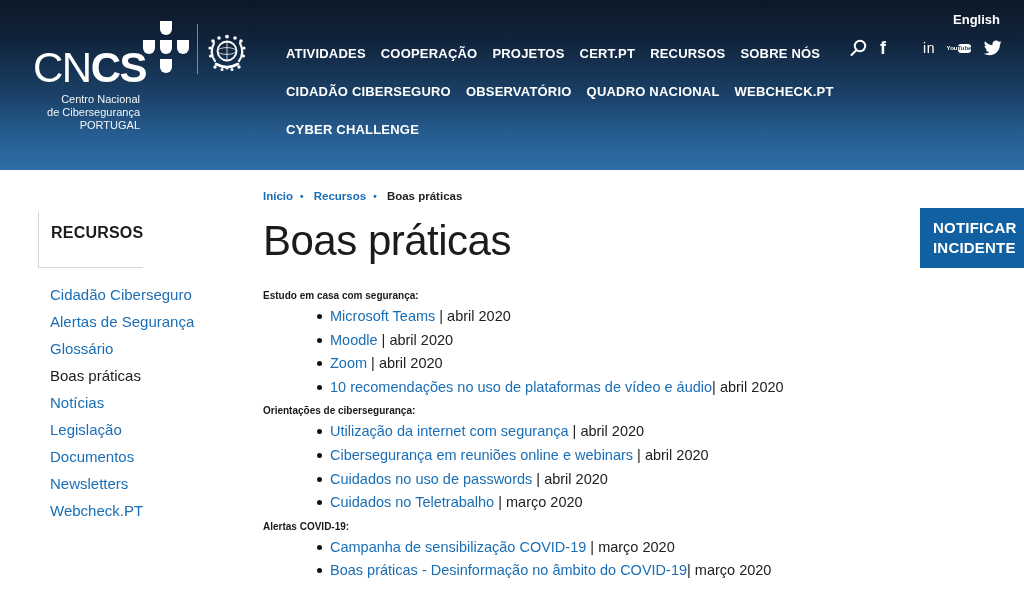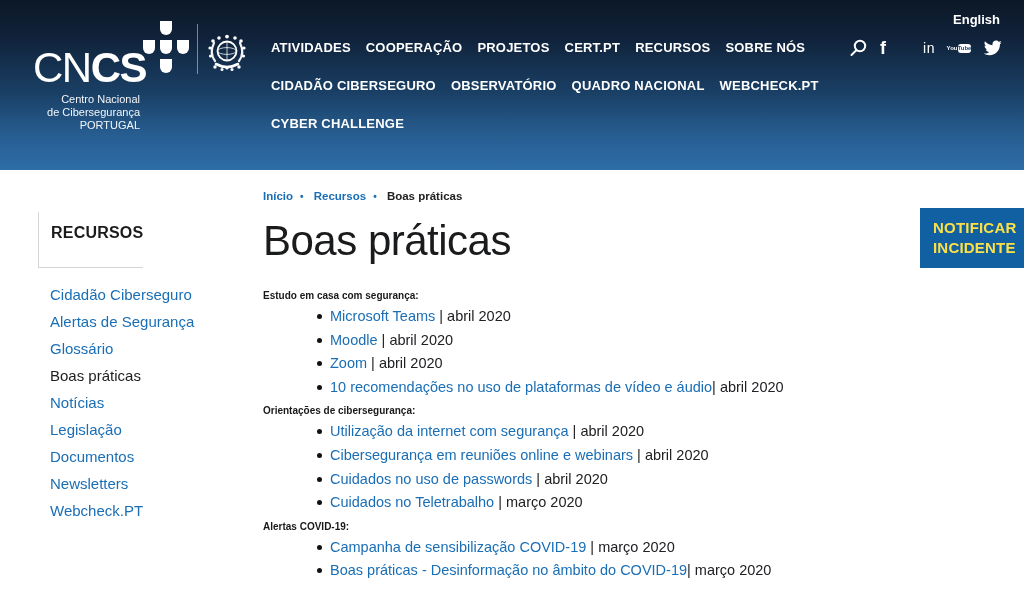--- a/index.html
+++ b/index.html
@@ -23,37 +23,37 @@
   .brand-text .cn { font-weight:400; }
   .brand-text .cs { font-weight:700; }
   .brand-sub { position:absolute; left:0; top:45px; width:122px; text-align:right; color:#fff; font-size:11px; line-height:13px; opacity:.95; }
   .quinas { position:absolute; left:143px; top:21px; width:46px; height:54px; }
   .shield { position:absolute; width:12px; height:14px; background:#fff; border-radius:0 0 7px 7px; }
   .sh-t { left:17px; top:0; } .sh-l { left:0; top:19px; } .sh-c { left:17px; top:19px; }
   .sh-r { left:34px; top:19px; } .sh-b { left:17px; top:38px; }
   .vdiv { position:absolute; left:197px; top:24px; width:1px; height:50px; background:rgba(255,255,255,.45); }
   .coat { position:absolute; left:205px; top:34px; width:44px; height:42px; }
 
-  .nav-row { position:absolute; left:271px; display:flex; gap:15px; white-space:nowrap; }
+  .nav-row { position:absolute; left:286px; display:flex; gap:15px; white-space:nowrap;margin-top:6px; }
   .nav-row1 { top:40px; } .nav-row2 { top:78px; } .nav-row3 { top:116px; }
   .nav-link { color:#fff; font-size:13px; font-weight:700; letter-spacing:.2px; line-height:16px; cursor:pointer; }
 
   .lang { position:absolute; top:12px; right:24px; color:#fff; font-size:13px; font-weight:700; cursor:pointer; }
   .social { position:absolute; top:37px; right:22px; display:flex; align-items:center; gap:13px; height:22px; }
   .social .sicon { display:flex; align-items:center; justify-content:center; cursor:pointer; color:#fff; }
   .fb-glyph { font-size:18px; font-weight:700; line-height:18px; }
   .in-glyph { font-size:14px; font-weight:400; line-height:14px; letter-spacing:.5px;margin-left:24px; }
   .yt { width:22px; text-align:center; }
   .yt-you { font-size:6px; font-weight:700; line-height:6px; color:#fff; }
   .yt-tube { background:#fff; color:#1d4a75; font-size:6px; font-weight:700; line-height:9px; border-radius:3px; margin-top:1px; }
 
   
   .notify {
     position:absolute; right:0; top:208px; width:104px; height:60px;
-    background:var(--button_blue,#1161a2); color:#fde047; font-size:15px; font-weight:700;
+    background:var(--button_blue,#1161a2); color:#ffffff; font-size:15px; font-weight:700;
     letter-spacing:.2px; line-height:20px; display:flex; flex-direction:column;
     justify-content:center; padding-left:13px; cursor:pointer;
   }
 
   
   .sidebar-head {
     position:absolute; left:38px; top:212px; width:105px; height:56px;
     border-left:1px solid #d5d5d5; border-bottom:1px solid #d5d5d5;
     padding:12px 0 0 12px; font-size:16px; font-weight:700; color:#1b1b1b; letter-spacing:.2px;
   }

